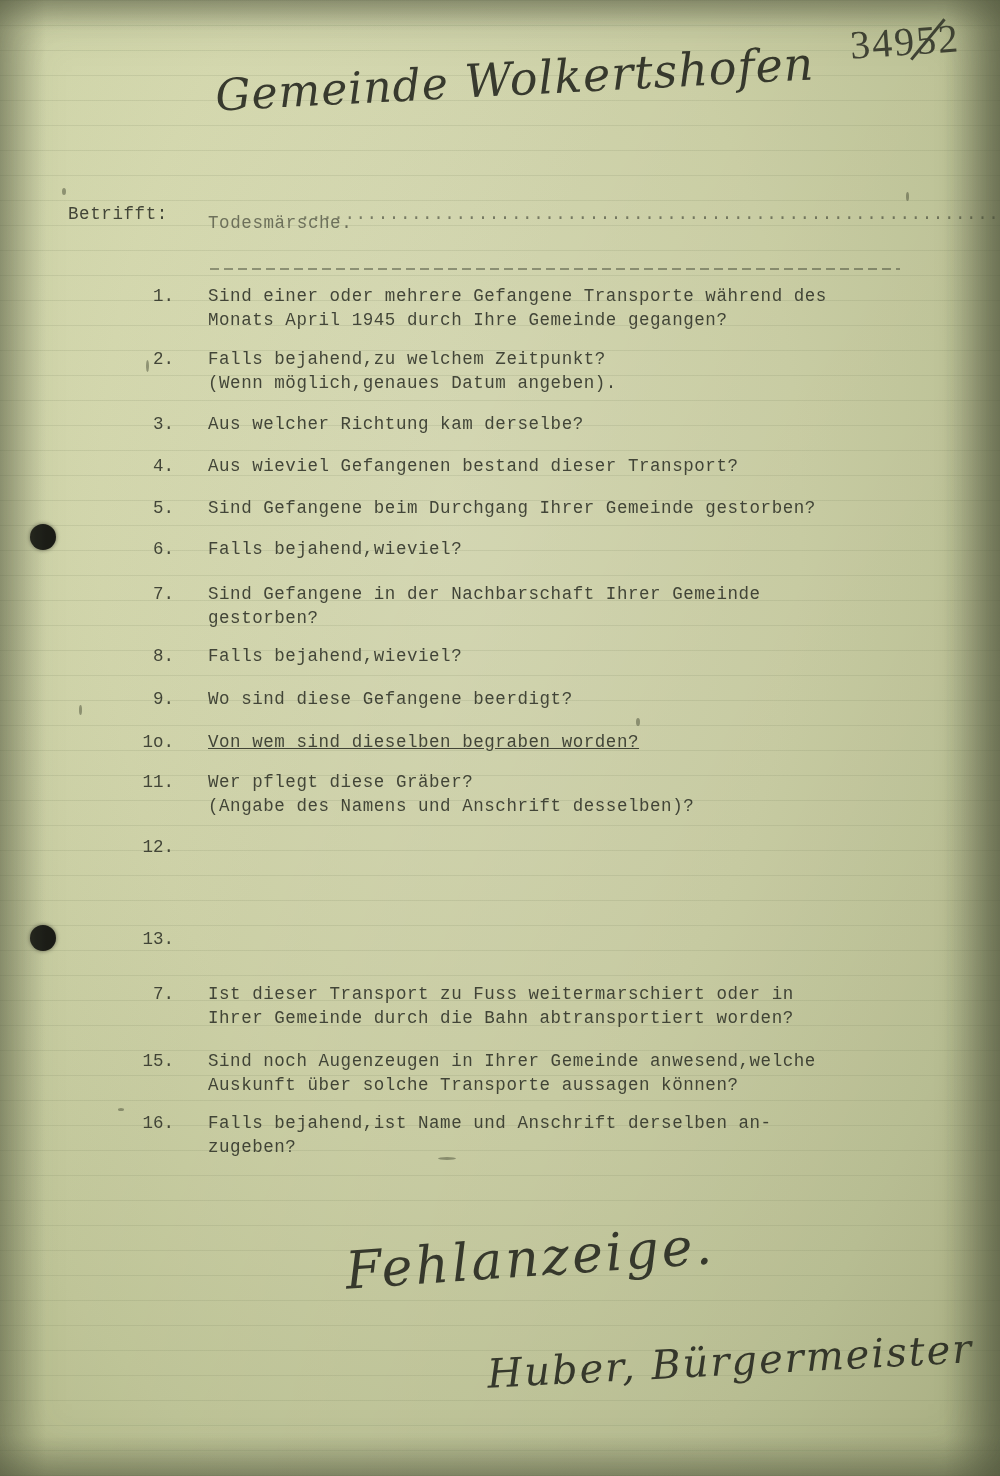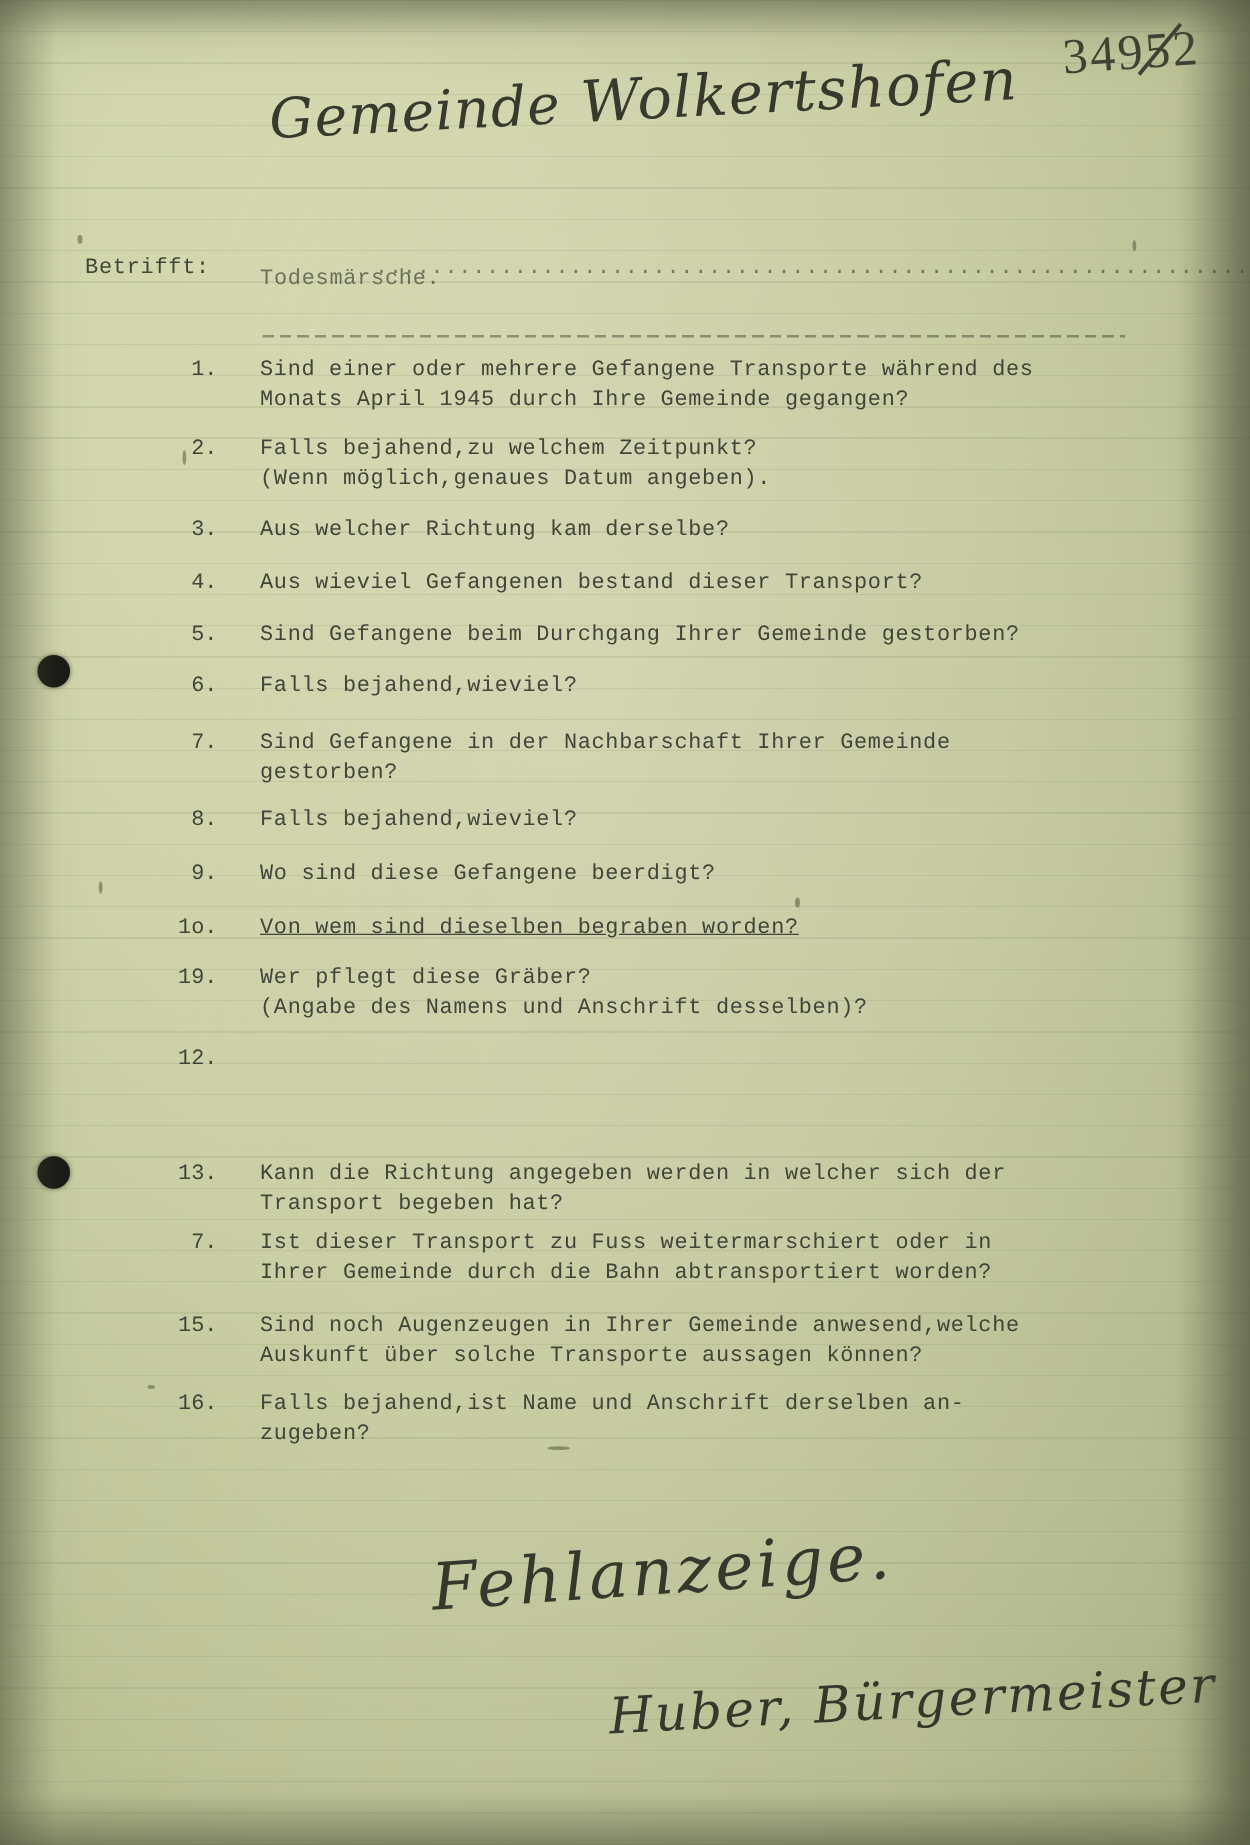--- a/index.html
+++ b/index.html
@@ -233,29 +233,27 @@
 
   <div class="qnum" style="left:118px; top:645px;">8.</div>
   <div class="qtext" style="top:645px;">Falls bejahend,wieviel?</div>
 
   <div class="qnum" style="left:118px; top:688px;">9.</div>
   <div class="qtext" style="top:688px;text-align:center;">Wo sind diese Gefangene beerdigt?</div>
 
   <div class="qnum" style="left:118px; top:731px;">1o.</div>
   <div class="qtext" style="top:731px;text-decoration:underline;">Von wem sind dieselben begraben worden?</div>
 
-  <div class="qnum" style="left:118px; top:771px;">19.</div>
+  <div class="qnum" style="left:118px; top:771px;">11.</div>
   <div class="qtext" style="top:771px;">Wer pflegt diese Gräber?
 (Angabe des Namens und Anschrift desselben)?</div>
 
   <div class="qnum" style="left:118px; top:836px;">12.</div>
 
   <div class="qnum" style="left:118px; top:928px;">13.</div>
-  <div class="qtext" style="top:928px;">Kann die Richtung angegeben werden in welcher sich der
-Transport begeben hat?</div>
 
   <div class="qnum" style="left:118px; top:983px;">7.</div>
   <div class="qtext" style="top:983px;">Ist dieser Transport zu Fuss weitermarschiert oder in
 Ihrer Gemeinde durch die Bahn abtransportiert worden?</div>
 
   <div class="qnum" style="left:118px; top:1050px;">15.</div>
   <div class="qtext" style="top:1050px;">Sind noch Augenzeugen in Ihrer Gemeinde anwesend,welche
 Auskunft über solche Transporte aussagen können?</div>
 
   <div class="qnum" style="left:118px; top:1112px;">16.</div>

